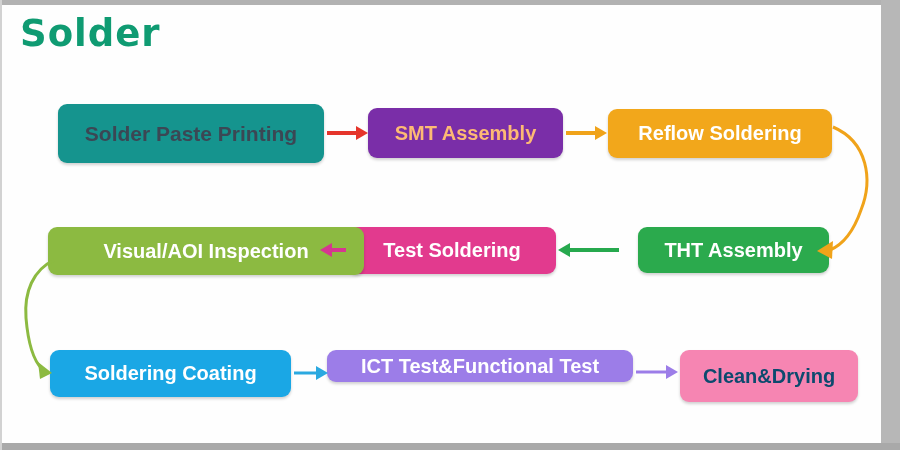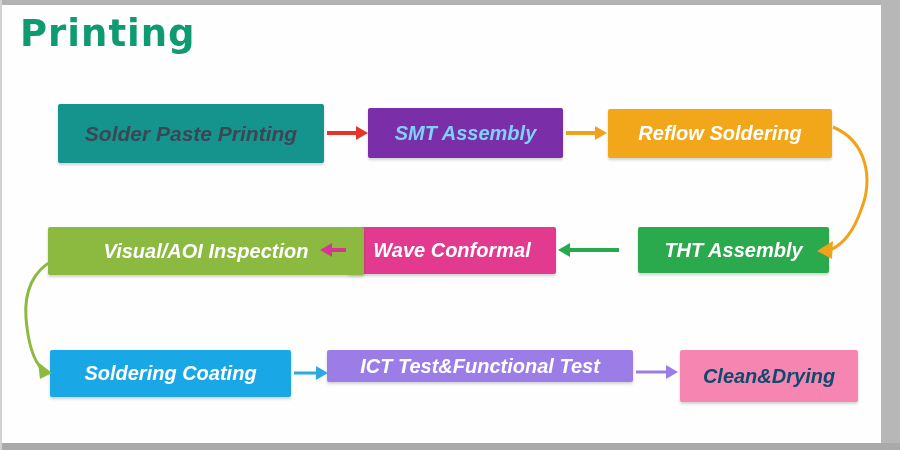--- a/index.html
+++ b/index.html
@@ -26,49 +26,48 @@
     font-weight: 800;
     letter-spacing: 1px;
     font-family: "DejaVu Sans", sans-serif;
   }
 
   .node {
     position: absolute;
     display: flex;
     align-items: center;
     justify-content: center;
-    border-radius: 2px;
+    border-radius: 9px;
     font-weight: 700;
     font-size: 20px;
     color: #ffffff;
     text-align: center;
     box-shadow: 0 2px 3px rgba(0,0,0,0.18);
     white-space: nowrap;
-    font-style: italic;
   }
 
   .arrows { position: absolute; left: 0; top: 0; width: 900px; height: 450px; pointer-events: none; }
   .arrows path.curve { fill: none; }
 </style>
 </head>
 <body>
 
 <div class="frame">
 
-  <div class="logo" style="color: rgb(15, 155, 114);">Printing</div>
+  <div class="logo" style="color: rgb(15, 155, 114);">Solder</div>
 
   <div class="node" style="left: 58px; top: 104px; width: 266px; height: 59px; font-size: 21px; background: rgb(21, 148, 142); color: rgb(59, 71, 84);">Solder Paste Printing</div>
 
-  <div class="node" style="left: 368px; top: 108px; width: 195px; height: 50px; background: rgb(122, 46, 168); color: #7dd3fc;">SMT Assembly</div>
+  <div class="node" style="left: 368px; top: 108px; width: 195px; height: 50px; background: rgb(122, 46, 168); color: #fdba74;">SMT Assembly</div>
 
   <div class="node" style="left: 608px; top: 109px; width: 224px; height: 49px; background: rgb(242, 167, 27); color: rgb(255, 255, 255);">Reflow Soldering</div>
 
   <div class="node" style="left: 638px; top: 227px; width: 191px; height: 46px; background: rgb(43, 170, 77); color: rgb(255, 255, 255);">THT Assembly</div>
 
-  <div class="node" style="left: 348px; top: 227px; width: 208px; height: 47px; background: rgb(226, 58, 142); color: rgb(255, 255, 255);">Wave Conformal</div>
+  <div class="node" style="left: 348px; top: 227px; width: 208px; height: 47px; background: rgb(226, 58, 142); color: rgb(255, 255, 255);">Test Soldering</div>
 
   <div class="node" style="left: 48px; top: 227px; width: 316px; height: 48px; background: rgb(140, 186, 65); color: rgb(255, 255, 255);">Visual/AOI Inspection</div>
 
   <div class="node" style="left: 50px; top: 350px; width: 241px; height: 47px; background: rgb(26, 167, 229); color: rgb(255, 255, 255);">Soldering Coating</div>
 
   <div class="node" style="left: 327px; top: 350px; width: 306px; height: 32px; background: rgb(156, 125, 232); color: rgb(255, 255, 255);">ICT Test&amp;Functional Test</div>
 
   <div class="node" style="left: 680px; top: 350px; width: 178px; height: 52px; background: rgb(246, 133, 178); color: #0c4a6e;">Clean&amp;Drying</div>
 
   <svg class="arrows" viewBox="0 0 900 450">

